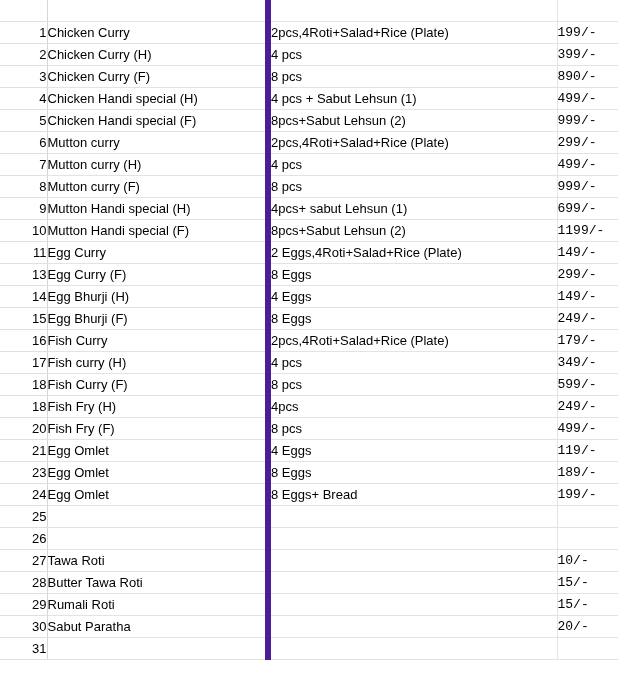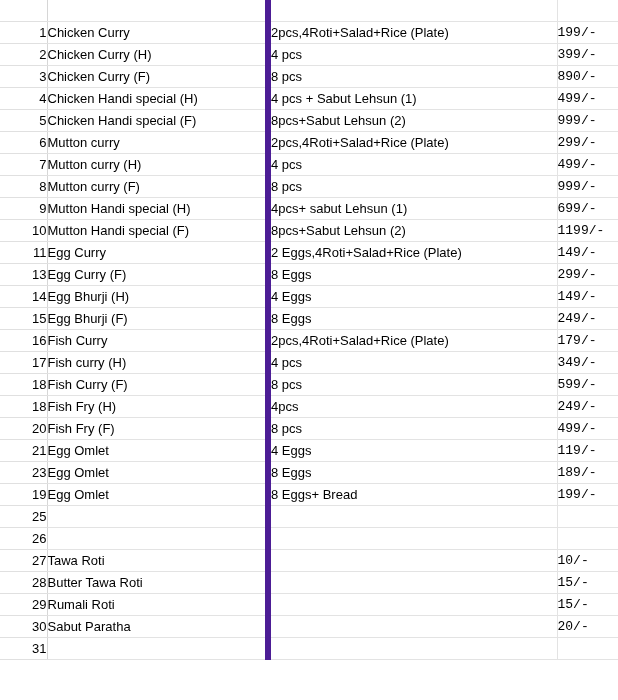--- a/index.html
+++ b/index.html
@@ -212,21 +212,21 @@
           <td class="cell">4 Eggs</td>
           <td class="cell-price">119/-</td>
         </tr>
         <tr>
           <td class="rowhdr">23</td>
           <td class="cell cell-item">Egg Omlet</td>
           <td class="cell">8 Eggs</td>
           <td class="cell-price">189/-</td>
         </tr>
         <tr>
-          <td class="rowhdr">19</td>
+          <td class="rowhdr">24</td>
           <td class="cell cell-item">Egg Omlet</td>
           <td class="cell">8 Eggs+ Bread</td>
           <td class="cell-price">199/-</td>
         </tr>
         <tr>
           <td class="rowhdr">25</td>
           <td class="cell cell-item"></td>
           <td class="cell"></td>
           <td class="cell-price"></td>
         </tr>

